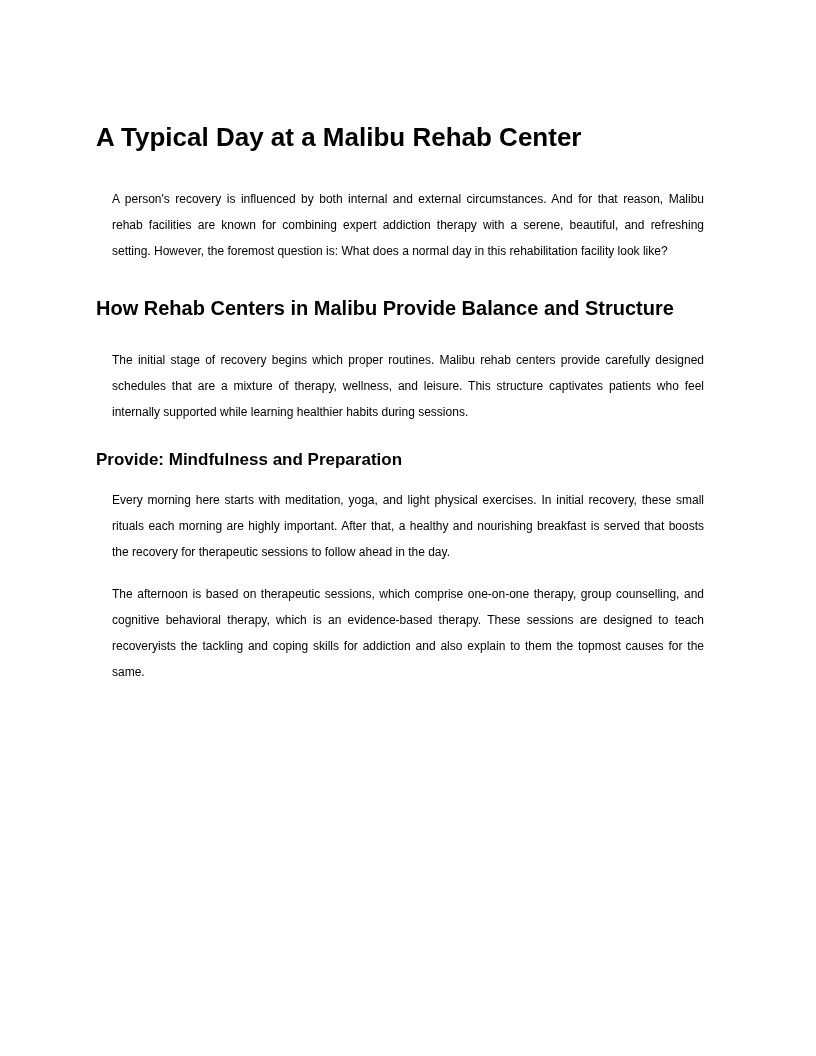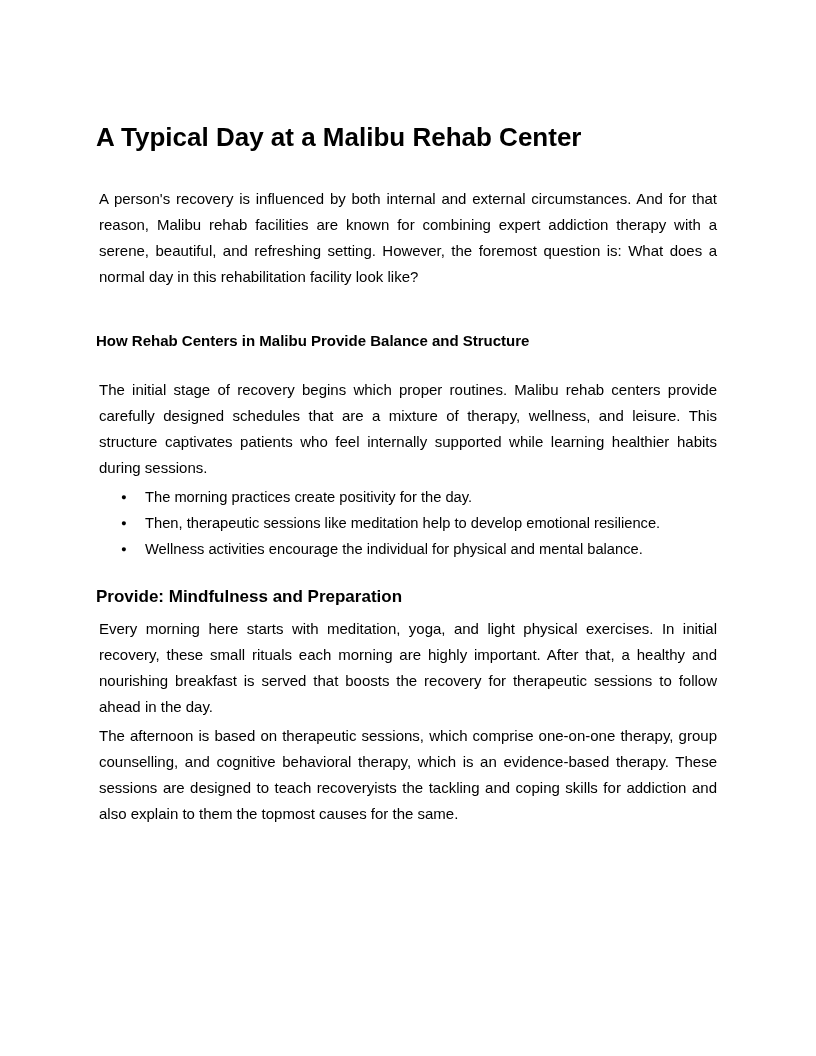--- a/index.html
+++ b/index.html
@@ -20,35 +20,35 @@
     padding: 122px 96px 60px 96px;
   }
   h1.doc-title {
     font-size: 26px;
     font-weight: 700;
     line-height: 1.2;
     margin: 0 0 33px 0;
     letter-spacing: 0;
   }
   h2.doc-h2 {
-    font-size: 15px;
+    font-size: 20px;
     font-weight: 700;
     line-height: 1.25;
-    margin: 42px 0 26px 0;
+    margin: 32px 0 26px 0;
   }
   h3.doc-h3 {
     font-size: 17px;
     font-weight: 700;
     line-height: 1.3;
     margin: 24px 0 8px 0;
   }
   p.body-text {
-    font-size: 15px;
+    font-size: 12px;
     line-height: 26px;
-    margin: 3px;
+    margin: 16px;
     text-align: justify;
     text-justify: inter-word;
   }
   ul.bullet-list {
     list-style: none;
     margin: 0;
     padding: 0;
   }
   ul.bullet-list li {
     font-size: 14.7px;
@@ -71,25 +71,20 @@
 <div class="page">
 
   <h1 class="doc-title">A Typical Day at a Malibu Rehab Center</h1>
 
   <p class="body-text">A person's recovery is influenced by both internal and external circumstances. And for that reason, Malibu rehab facilities are known for combining expert addiction therapy with a serene, beautiful, and refreshing setting. However, the foremost question is: What does a normal day in this rehabilitation facility look like?</p>
 
   <h2 class="doc-h2">How Rehab Centers in Malibu Provide Balance and Structure</h2>
 
   <p class="body-text">The initial stage of recovery begins which proper routines. Malibu rehab centers provide carefully designed schedules that are a mixture of therapy, wellness, and leisure. This structure captivates patients who feel internally supported while learning healthier habits during sessions.</p>
 
-  <ul class="bullet-list">
-    <li>The morning practices create positivity for the day.</li>
-    <li>Then, therapeutic sessions like meditation help to develop emotional resilience.</li>
-    <li>Wellness activities encourage the individual for physical and mental balance.</li>
-  </ul>
 
 
 
   <h3 class="doc-h3">Provide: Mindfulness and Preparation</h3>
 
   <p class="body-text">Every morning here starts with meditation, yoga, and light physical exercises. In initial recovery, these small rituals each morning are highly important. After that, a healthy and nourishing breakfast is served that boosts the recovery for therapeutic sessions to follow ahead in the day.</p>
 
 
   <p class="body-text">The afternoon is based on therapeutic sessions, which comprise one-on-one therapy, group counselling, and cognitive behavioral therapy, which is an evidence-based therapy. These sessions are designed to teach recoveryists the tackling and coping skills for addiction and also explain to them the topmost causes for the same.</p>
 

